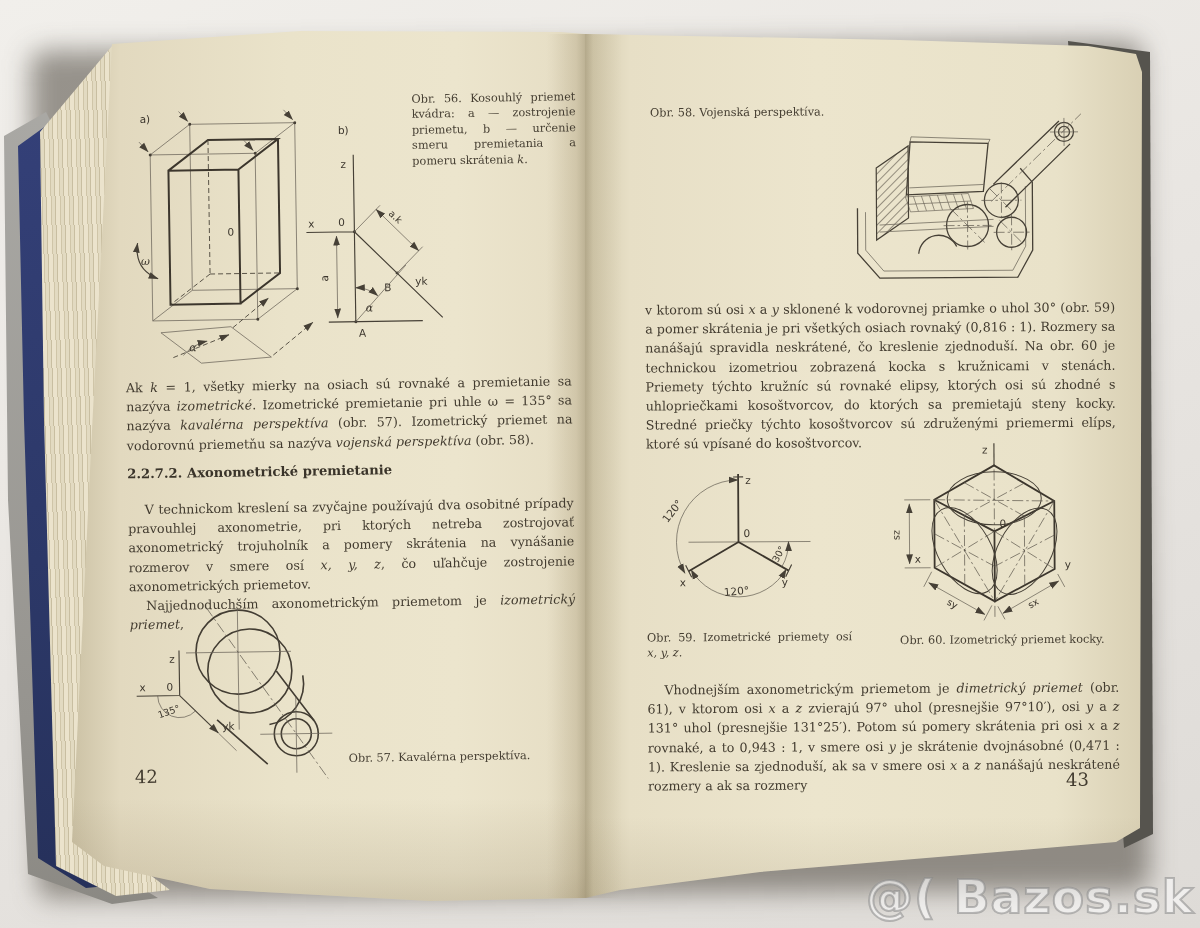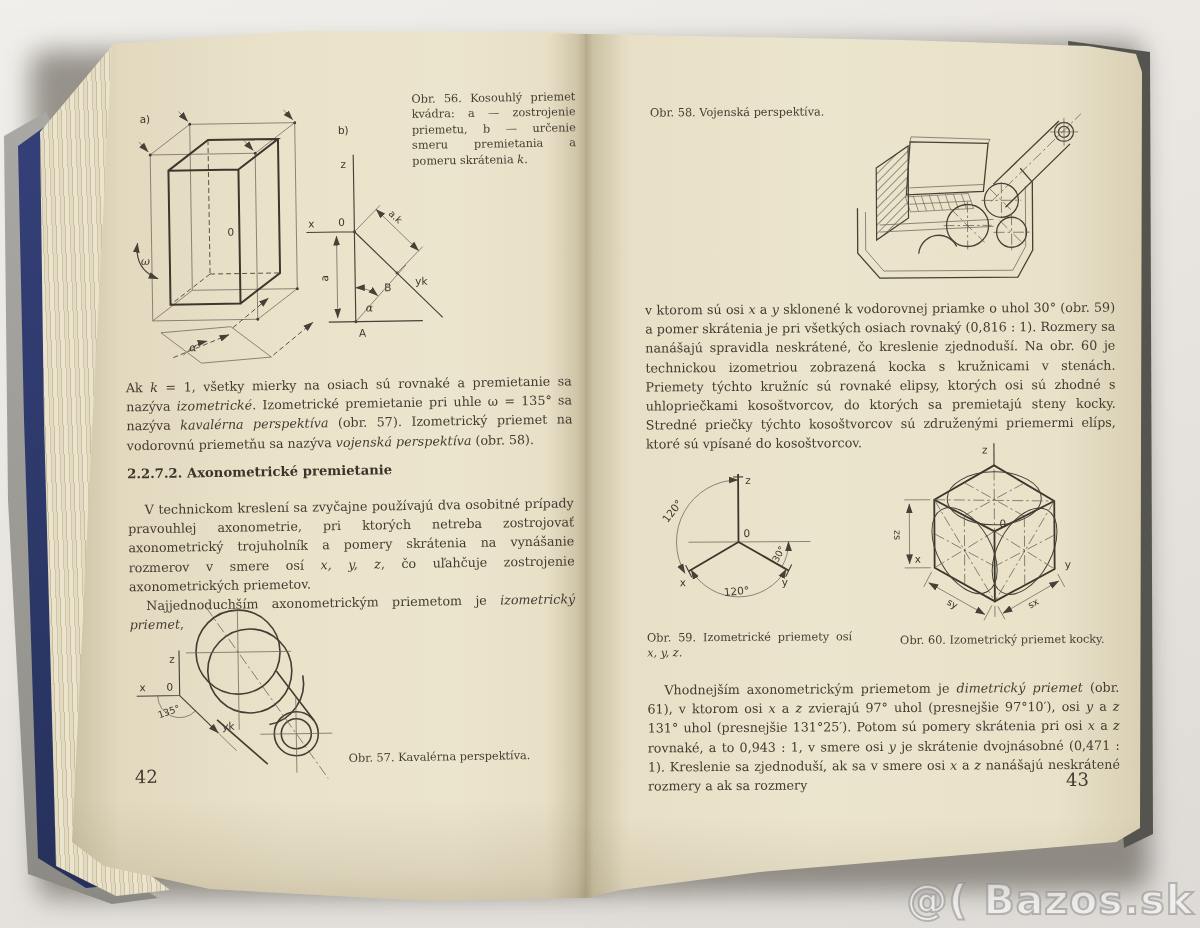--- a/index.html
+++ b/index.html
@@ -54,21 +54,21 @@
   .dsh{stroke:#4b453b;stroke-width:.9;fill:none;stroke-dasharray:5 3;}
   .cl{stroke:#5a544a;stroke-width:.7;fill:none;stroke-dasharray:11 3 2.5 3;}
   .dim{marker-start:url(#ah);marker-end:url(#ah);}
   .arrE{marker-end:url(#ah);}
   .lbl{font-family:"DejaVu Sans",sans-serif;font-size:10.5px;fill:#3c362d;}
   .sm{font-size:9.5px;}
   .it{font-family:"DejaVu Serif",serif;font-style:italic;font-size:11px;}
   .dot{fill:#464036;stroke:none;}
   
   .watermark{position:absolute;right:6px;bottom:4px;
-    font-family:"DejaVu Sans",sans-serif;font-weight:bold;font-size:41px;letter-spacing:1px;
+    font-family:"DejaVu Sans",sans-serif;font-weight:bold;font-size:47px;letter-spacing:1px;
     color:rgba(250,250,250,.40);
     -webkit-text-stroke:2px rgba(135,135,135,.55);
     text-shadow:0 0 2px rgba(255,255,255,.35);}
 </style>
 </head>
 <body>
 
 <svg width="0" height="0" style="position:absolute" aria-hidden="true">
   <defs>
     <marker id="ah" viewBox="0 0 10 8" markerWidth="10" markerHeight="8" refX="9.5" refY="4" orient="auto-start-reverse" markerUnits="userSpaceOnUse">

